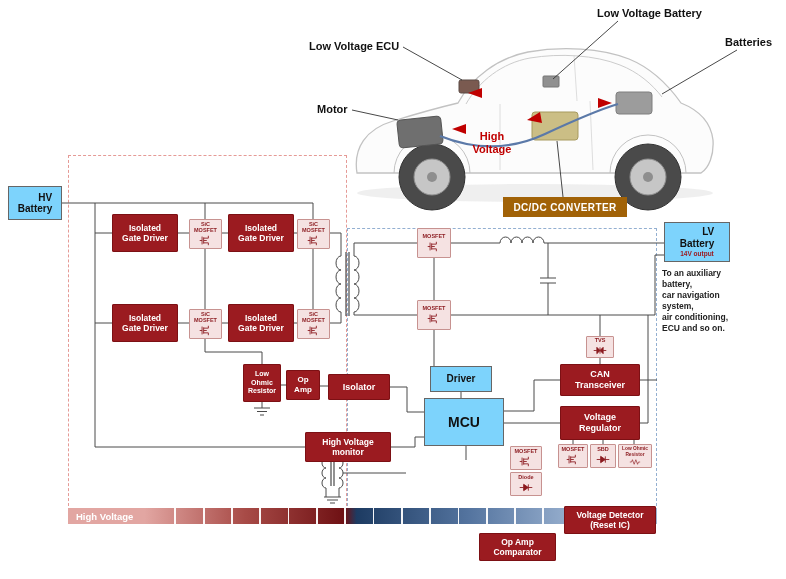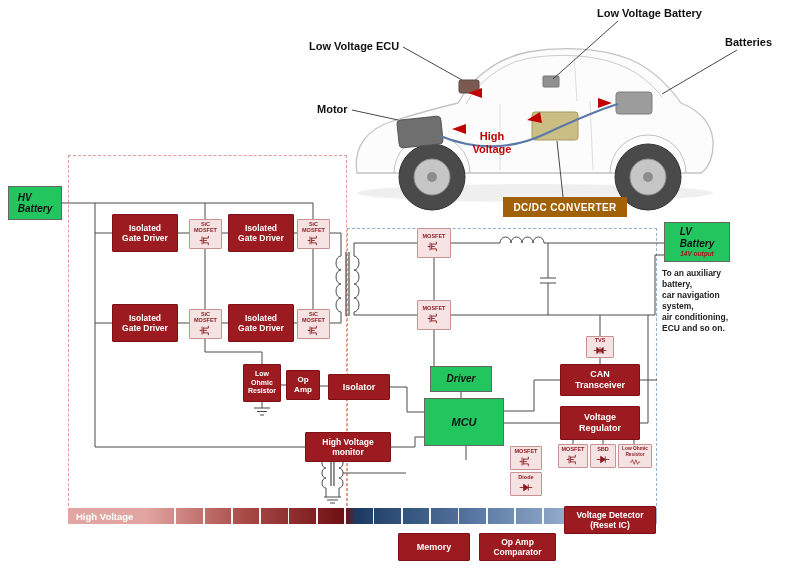--- a/index.html
+++ b/index.html
@@ -4,22 +4,22 @@
 <style>
   html,body{margin:0;padding:0;background:#fff;}
   #app{position:relative;width:786px;height:579px;background:#fff;font-family:"Liberation Sans",sans-serif;overflow:hidden;padding-left:10px;}
   *{box-sizing:border-box;}
   #wires{position:absolute;left:0;top:0;z-index:1;pointer-events:none;}
   .dash-red{position:absolute;left:68px;top:155px;width:279px;height:356px;border:1.5px dashed #E59A96;z-index:0;}
   .dash-blue{position:absolute;left:347px;top:228px;width:310px;height:283px;border:1.5px dashed #93AFD1;z-index:0;}
   .rbox{position:absolute;background:#9B1B20;color:#fff;font-weight:bold;display:flex;align-items:center;justify-content:center;
         text-align:center;white-space:pre-line;border-radius:2px;font-size:8.5px;line-height:1.2;z-index:2;
         box-shadow:inset 0 0 0 1px #7c1014;}
-  .wbox{position:absolute;background:#22c55e;border:1px solid #666;color:#111;font-weight:bold;display:flex;flex-direction:column;
-        align-items:center;justify-content:center;text-align:left;white-space:pre-line;font-size:10px;line-height:1.15;z-index:2;font-style:italic;}
+  .wbox{position:absolute;background:#7dd3fc;border:1px solid #666;color:#111;font-weight:bold;display:flex;flex-direction:column;
+        align-items:center;justify-content:center;text-align:right;white-space:pre-line;font-size:10px;line-height:1.15;z-index:2;}
   .pbox{position:absolute;background:#F5E2E2;border:1px solid #C79290;display:flex;flex-direction:column;align-items:center;
         justify-content:center;gap:1px;z-index:2;border-radius:1px;padding:1px;}
   .plabel{color:#8B1A1F;font-weight:bold;font-size:5.5px;line-height:1.05;text-align:center;white-space:pre-line;}
   .psym{width:18px;height:11px;stroke:#8B1A1F;fill:none;stroke-width:1.1;}
   .caption{position:absolute;font-weight:bold;font-size:11px;color:#111;z-index:3;white-space:pre-line;}
   .hv-red{color:#C00000;text-align:center;width:60px;font-size:11px;line-height:1.15;}
   .banner{position:absolute;left:503px;top:197px;width:124px;height:20px;background:#a16207;color:#fff;font-weight:bold;
           font-size:10px;letter-spacing:.4px;display:flex;align-items:center;justify-content:center;z-index:3;}
   .note{position:absolute;left:662px;top:268px;width:90px;font-weight:bold;font-size:8.5px;line-height:1.3;color:#222;
         white-space:pre-line;z-index:3;}
@@ -218,21 +218,21 @@
   <div class="rbox" style="left:243px;top:364px;width:38px;height:38px;font-size:7px">Low
 Ohmic
 Resistor</div>
   <div class="rbox" style="left:286px;top:370px;width:34px;height:30px;font-size:8px">Op
 Amp</div>
   <div class="rbox" style="left:328px;top:374px;width:62px;height:26px;font-size:9px">Isolator</div>
   <div class="rbox" style="left:305px;top:432px;width:86px;height:30px">High Voltage
 monitor</div>
 
   <div class="wbox" style="left:430px;top:366px;width:62px;height:26px">Driver</div>
-  <div class="wbox" style="left:424px;top:398px;width:80px;height:48px;font-size:11px">MCU</div>
+  <div class="wbox" style="left:424px;top:398px;width:80px;height:48px;font-size:14px">MCU</div>
 
   <div class="pbox" style="left:510px;top:446px;width:32px;height:24px">
     <span class="plabel">MOSFET</span>
     <svg class="psym">
         <use href="#s-mosfet"></use>
       </svg>
   </div>
   <div class="pbox" style="left:510px;top:472px;width:32px;height:24px">
     <span class="plabel">Diode</span>
     <svg class="psym">
@@ -268,19 +268,18 @@
     <svg class="psym" style="height:8px">
         <use href="#s-res"></use>
       </svg>
   </div>
 
   <div class="legend-bar">
     <div class="legend-label left">High Voltage</div>
     <div class="legend-label right">Low Voltage</div>
   </div>
 
-  <div class="rbox" style="left:398px;top:533px;width:72px;height:28px;font-size:9px">Memory</div>
   <div class="rbox" style="left:479px;top:533px;width:77px;height:28px">Op Amp
 Comparator</div>
   <div class="rbox" style="left:564px;top:506px;width:92px;height:28px">Voltage Detector
 (Reset IC)</div>
 
 </div>
 
 </body></html>

